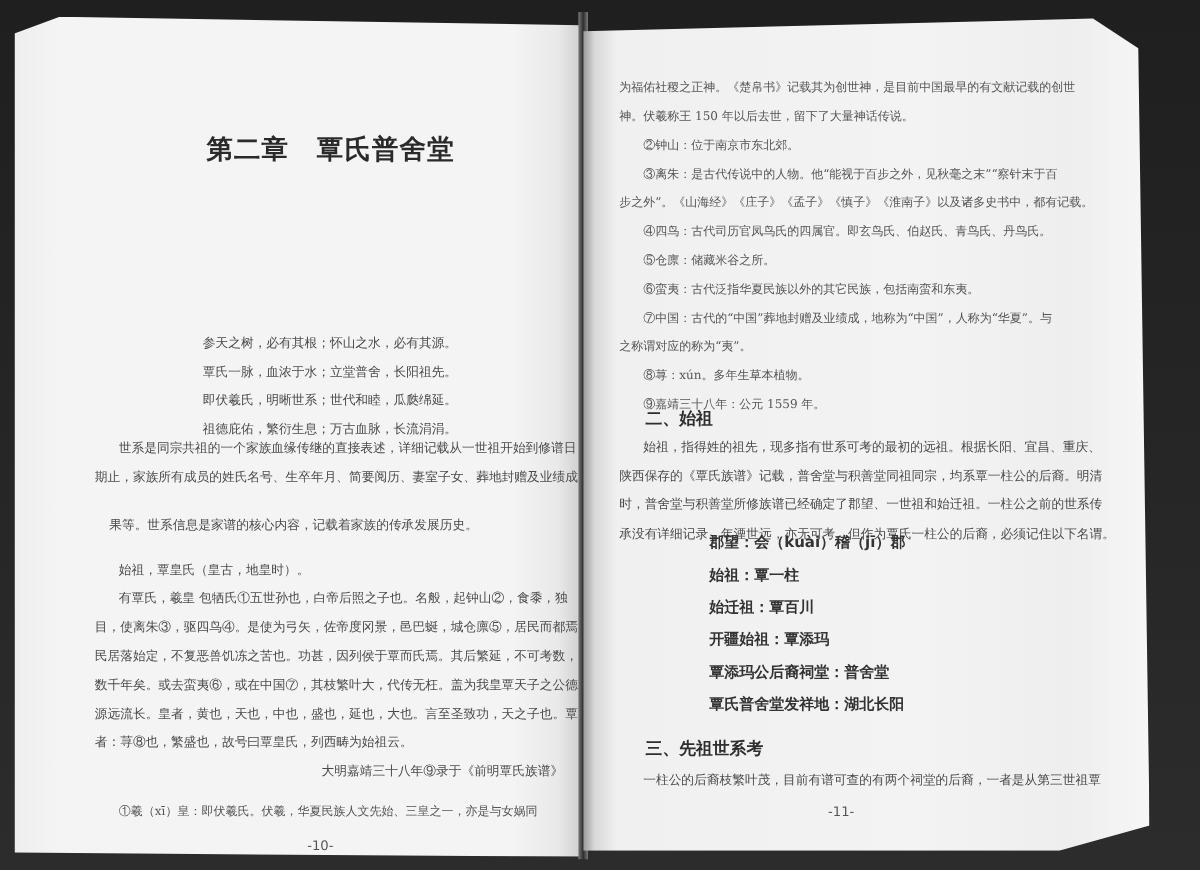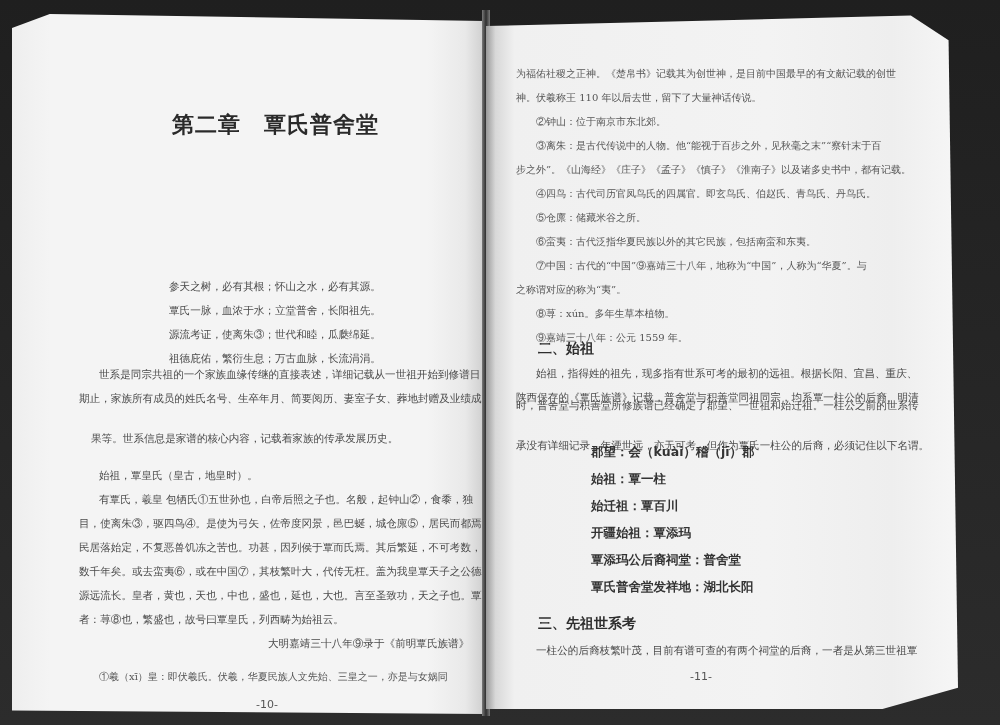--- a/index.html
+++ b/index.html
@@ -62,21 +62,21 @@
 <body>
 
 <div class="scan-bg"></div>
 
 <div class="page left">
   <div class="abs chapter-title" style="left:160px; top:96px;">第二章　覃氏普舍堂</div>
 
   <div>
     <div class="abs body-line" style="left:157px; top:267px;">参天之树，必有其根；怀山之水，必有其源。</div>
     <div class="abs body-line" style="left:157px; top:291px;">覃氏一脉，血浓于水；立堂普舍，长阳祖先。</div>
-    <div class="abs body-line" style="left:157px; top:315px;">源流考证，使离朱③；世代和睦，瓜瓞绵延。</div>
+    <div class="abs body-line" style="left:157px; top:315px;">即伏羲氏，明晰世系；世代和睦，瓜瓞绵延。</div>
     <div class="abs body-line" style="left:157px; top:339px;">祖德庇佑，繁衍生息；万古血脉，长流涓涓。</div>
   </div>
 
   <div>
     <div class="abs body-line" style="left:87px; top:355px;">世系是同宗共祖的一个家族血缘传继的直接表述，详细记载从一世祖开始到修谱日</div>
     <div class="abs body-line" style="left:67px; top:379px;">期止，家族所有成员的姓氏名号、生卒年月、简要阅历、妻室子女、葬地封赠及业绩成</div>
     <div class="abs body-line" style="left:67px; top:419px;margin-left:12px;">果等。世系信息是家谱的核心内容，记载着家族的传承发展历史。</div>
   </div>
 
 
@@ -94,39 +94,39 @@
 
   <div class="abs note-line" style="left:87px; top:658px;">①羲（xī）皇：即伏羲氏。伏羲，华夏民族人文先始、三皇之一，亦是与女娲同</div>
   <div class="abs page-num" style="left:244px; top:684px;">-10-</div>
 </div>
 
 <div class="gutter"></div>
 
 <div class="page right">
   <div>
     <div class="abs note-line" style="left:30px; top:57px;">为福佑社稷之正神。《楚帛书》记载其为创世神，是目前中国最早的有文献记载的创世</div>
-    <div class="abs note-line" style="left:30px; top:81px;">神。伏羲称王 110 年以后去世，留下了大量神话传说。</div>
+    <div class="abs note-line" style="left:30px; top:81px;">神。伏羲称王 150 年以后去世，留下了大量神话传说。</div>
     <div class="abs note-line" style="left:50px; top:105px;">②钟山：位于南京市东北郊。</div>
     <div class="abs note-line" style="left:50px; top:129px;">③离朱：是古代传说中的人物。他“能视于百步之外，见秋毫之末”“察针末于百</div>
     <div class="abs note-line" style="left:30px; top:153px;">步之外”。《山海经》《庄子》《孟子》《慎子》《淮南子》以及诸多史书中，都有记载。</div>
     <div class="abs note-line" style="left:50px; top:177px;">④四鸟：古代司历官凤鸟氏的四属官。即玄鸟氏、伯赵氏、青鸟氏、丹鸟氏。</div>
     <div class="abs note-line" style="left:50px; top:201px;">⑤仓廪：储藏米谷之所。</div>
     <div class="abs note-line" style="left:50px; top:225px;">⑥蛮夷：古代泛指华夏民族以外的其它民族，包括南蛮和东夷。</div>
-    <div class="abs note-line" style="left:50px; top:249px;">⑦中国：古代的“中国”⑨嘉靖三十八年，地称为“中国”，人称为“华夏”。与</div>
+    <div class="abs note-line" style="left:50px; top:249px;">⑦中国：古代的“中国”葬地封赠及业绩成，地称为“中国”，人称为“华夏”。与</div>
     <div class="abs note-line" style="left:30px; top:273px;">之称谓对应的称为“夷”。</div>
     <div class="abs note-line" style="left:50px; top:297px;">⑧荨：xún。多年生草本植物。</div>
     <div class="abs note-line" style="left:50px; top:321px;">⑨嘉靖三十八年：公元 1559 年。</div>
   </div>
 
   <div class="abs sub-title" style="left:52px; top:328px;">二、始祖</div>
 
   <div>
     <div class="abs body-line" style="left:50px; top:356px;">始祖，指得姓的祖先，现多指有世系可考的最初的远祖。根据长阳、宜昌、重庆、</div>
     <div class="abs body-line" style="left:30px; top:380px;">陕西保存的《覃氏族谱》记载，普舍堂与积善堂同祖同宗，均系覃一柱公的后裔。明清</div>
-    <div class="abs body-line" style="left:30px; top:388px;text-align:right;">时，普舍堂与积善堂所修族谱已经确定了郡望、一世祖和始迁祖。一柱公之前的世系传</div>
+    <div class="abs body-line" style="left:30px; top:403px;text-align:right;">时，普舍堂与积善堂所修族谱已经确定了郡望、一世祖和始迁祖。一柱公之前的世系传</div>
     <div class="abs body-line" style="left:30px; top:428px;">承没有详细记录，年湮世远，亦无可考。但作为覃氏一柱公的后裔，必须记住以下名谓。</div>
   </div>
 
   <div>
     <div class="abs name-line" style="left:105px; top:432px;">郡望：会（kuài）稽（jī）郡</div>
     <div class="abs name-line" style="left:105px; top:459px;">始祖：覃一柱</div>
     <div class="abs name-line" style="left:105px; top:486px;">始迁祖：覃百川</div>
     <div class="abs name-line" style="left:105px; top:513px;">开疆始祖：覃添玛</div>
     <div class="abs name-line" style="left:105px; top:540px;">覃添玛公后裔祠堂：普舍堂</div>
     <div class="abs name-line" style="left:105px; top:567px;">覃氏普舍堂发祥地：湖北长阳</div>

